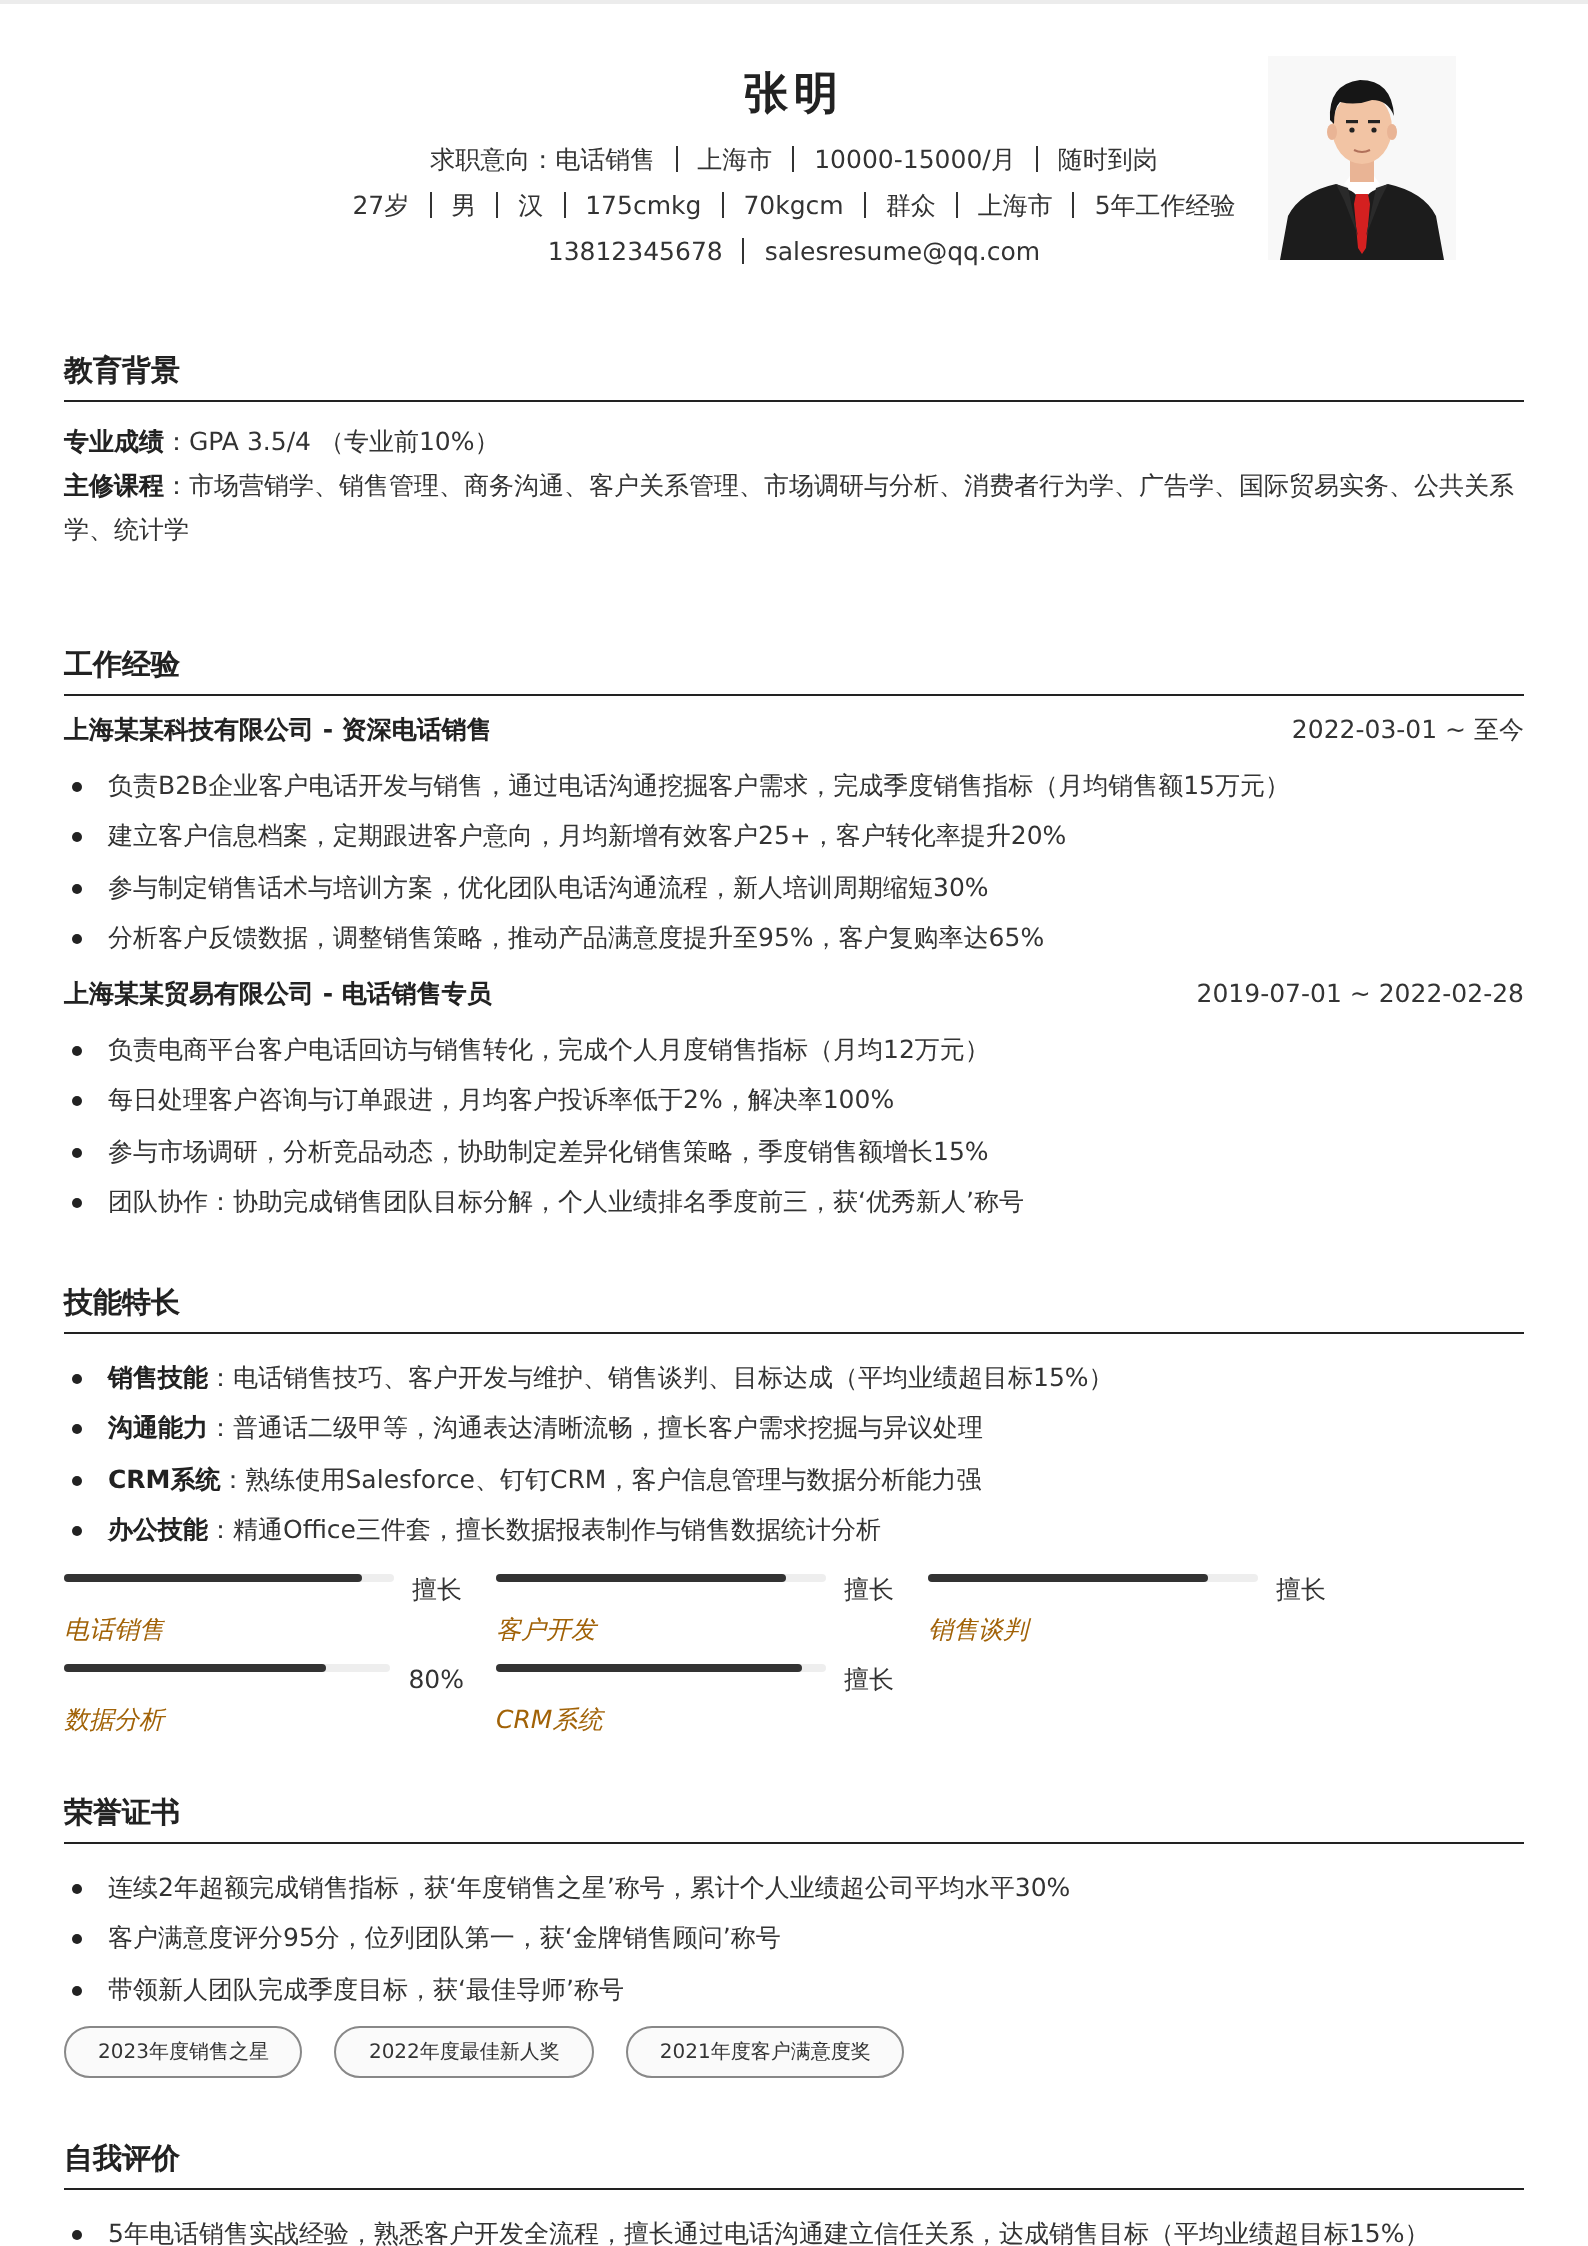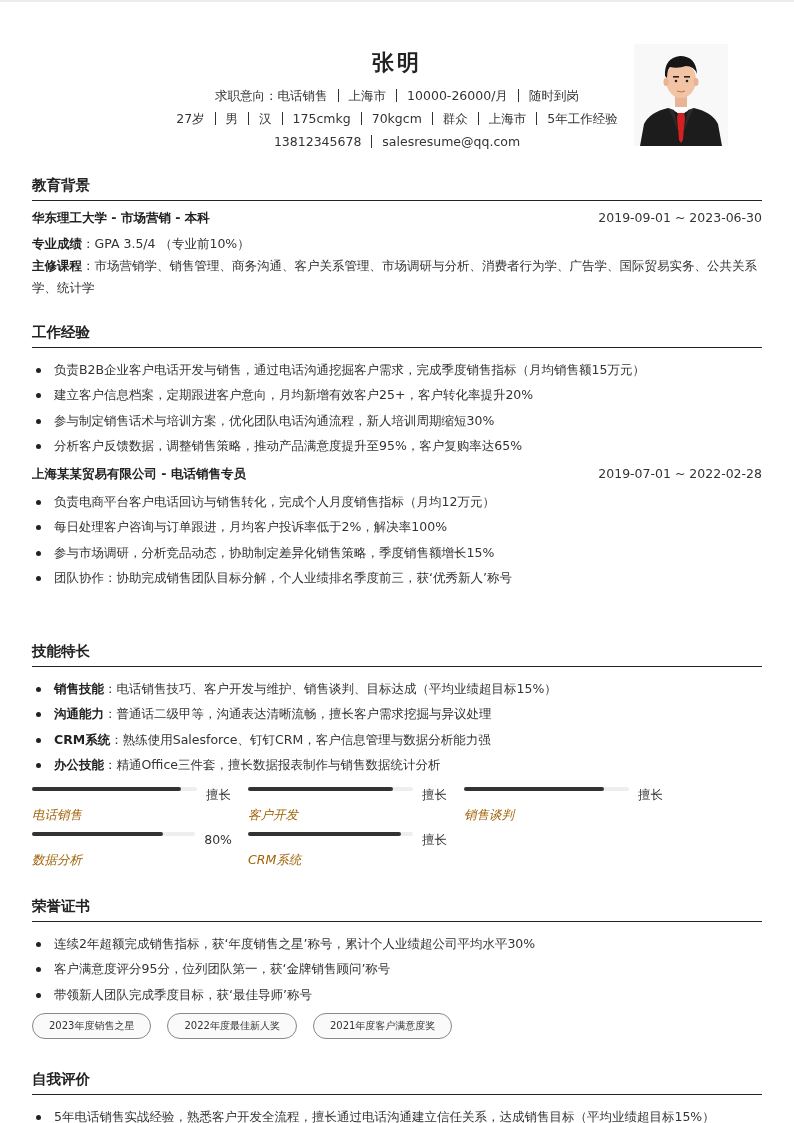--- a/index.html
+++ b/index.html
@@ -1,18 +1,18 @@
 <!DOCTYPE html>
 <html><head>
   <meta charset="utf-8">
   <style>
     * { box-sizing: border-box; margin: 0; padding: 0; }
     html, body { width: 794px; height: 1123px; overflow: hidden; background: #fff; }
     body { font-family: "DejaVu Sans", "Liberation Sans", sans-serif; color: #222; font-size: 12.5px; position: relative; border-top: 2px solid #ececec; }
-    .page { position: relative; width: 794px; padding: 16px 32px; }
+    .page { position: relative; width: 794px; padding: 0 32px; }
     .header { position: relative; height: 150px; }
     .name { position: absolute; top: 30px; left: 0; right: 0; text-align: center; font-size: 22px; font-weight: bold; letter-spacing: 3px; color: #222; }
     .info-line { position: absolute; left: 0; right: 0; text-align: center; font-size: 12.5px; color: #333; }
     .info-line .sep { display: inline-block; width: 1px; height: 13px; background: #333; margin: 0 10px; vertical-align: -2px; }
     .l1 { top: 70px; } .l2 { top: 93px; } .l3 { top: 116px; }
     .photo { position: absolute; top: 26px; right: 34px; width: 94px; height: 102px; background: #f7f7f7; overflow: hidden; }
     .section { margin-top: 0; }
     .sec-title { font-size: 14.5px; font-weight: bold; color: #222; padding-bottom: 5px; border-bottom: 1.5px solid #222; margin-bottom: 9px; }
     .row-head { display: flex; justify-content: space-between; font-size: 12.5px; margin-bottom: 6px; }
     .row-head .t { font-weight: bold; }
@@ -34,21 +34,21 @@
     .badge { border: 1px solid #888; border-radius: 15px; padding: 5px 16px; font-size: 10px; color: #333; background: #fafafa; }
   </style>
 </head>
 <body>
 
 <div class="page">
 
   <div class="header">
     <div class="name">张明</div>
     <div class="info-line l1">
-      <span>求职意向：电话销售</span><span class="sep"></span><span>上海市</span><span class="sep"></span><span>10000-26000/月</span><span class="sep"></span><span>随时到岗</span>
+      <span>求职意向：电话销售</span><span class="sep"></span><span>上海市</span><span class="sep"></span><span>10000-15000/月</span><span class="sep"></span><span>随时到岗</span>
     </div>
     <div class="info-line l2">
       <span>27岁</span><span class="sep"></span><span>男</span><span class="sep"></span><span>汉</span><span class="sep"></span><span>175cmkg</span><span class="sep"></span><span>70kgcm</span><span class="sep"></span><span>群众</span><span class="sep"></span><span>上海市</span><span class="sep"></span><span>5年工作经验</span>
     </div>
     <div class="info-line l3">
       <span>13812345678</span><span class="sep"></span><span>salesresume@qq.com</span>
     </div>
     <div class="photo">
       <svg width="94" height="102" viewBox="0 0 94 102">
         <rect width="94" height="102" fill="#f8f8f8"></rect>
@@ -66,31 +66,31 @@
         <rect x="50" y="32" width="6" height="1.6" fill="#222"></rect>
         <circle cx="42" cy="37" r="1.3" fill="#222"></circle>
         <circle cx="53" cy="37" r="1.3" fill="#222"></circle>
         <path d="M43 47 Q47 49 51 47" stroke="#b0705a" stroke-width="1" fill="none"></path>
       </svg>
     </div>
   </div>
 
   <div class="section" style="position:absolute; top:174px; left:32px; right:32px;">
     <div class="sec-title">教育背景</div>
-    <div class="row-head">
-      <span class="t">华东理工大学 - 市场营销 - 本科</span>
-      <span class="d">2019-09-01 ~ 2023-06-30</span>
-    </div>
     <div class="line"><b>专业成绩</b><span>：GPA 3.5/4 （专业前10%）</span></div>
     <div class="line"><b>主修课程</b><span>：市场营销学、销售管理、商务沟通、客户关系管理、市场调研与分析、消费者行为学、广告学、国际贸易实务、公共关系学、统计学</span></div>
   </div>
 
   <div class="section" style="position:absolute; top:321px; left:32px; right:32px;">
     <div class="sec-title">工作经验</div>
     <div>
+      <div class="row-head">
+        <span class="t">上海某某科技有限公司 - 资深电话销售</span>
+        <span class="d">2022-03-01 ~ 至今</span>
+      </div>
       <ul class="bul">
         <li>负责B2B企业客户电话开发与销售，通过电话沟通挖掘客户需求，完成季度销售指标（月均销售额15万元）</li>
         <li>建立客户信息档案，定期跟进客户意向，月均新增有效客户25+，客户转化率提升20%</li>
         <li>参与制定销售话术与培训方案，优化团队电话沟通流程，新人培训周期缩短30%</li>
         <li>分析客户反馈数据，调整销售策略，推动产品满意度提升至95%，客户复购率达65%</li>
       </ul>
     </div>
     <div style="margin-top:8px;">
       <div class="row-head">
         <span class="t">上海某某贸易有限公司 - 电话销售专员</span>

